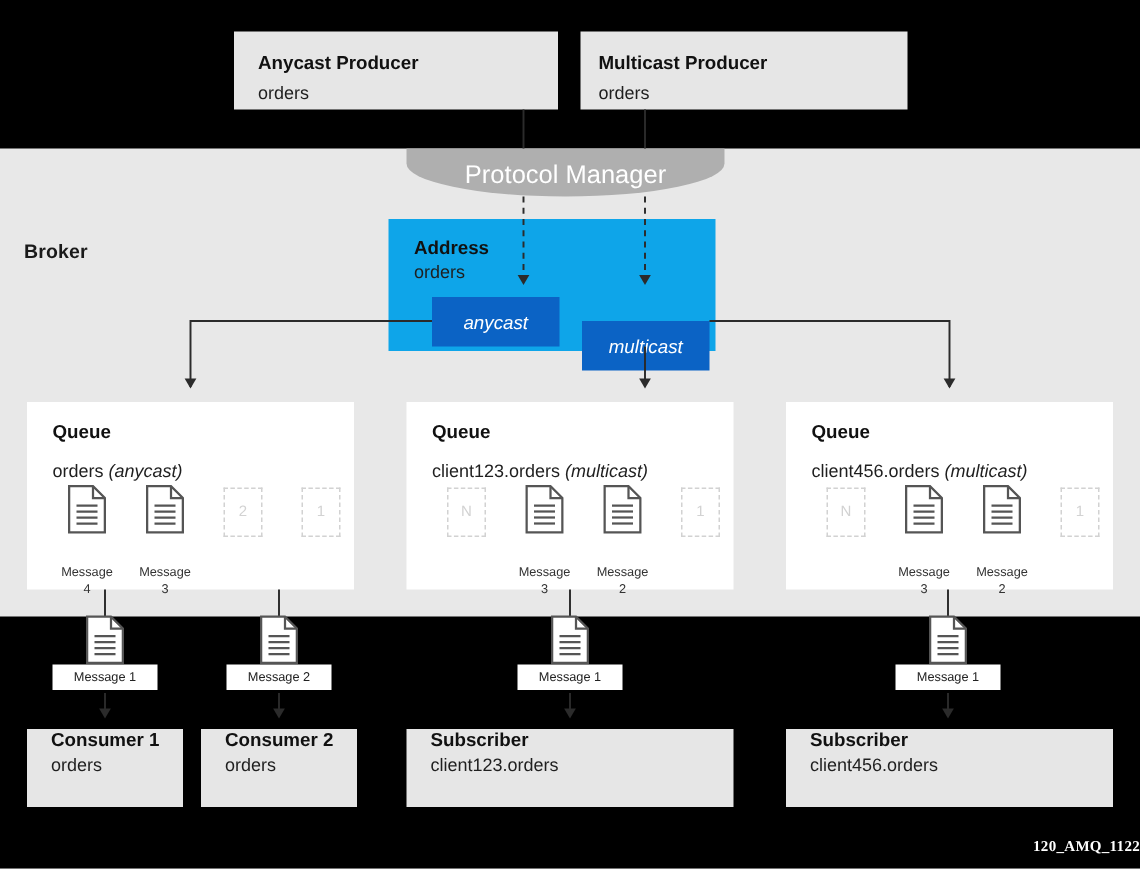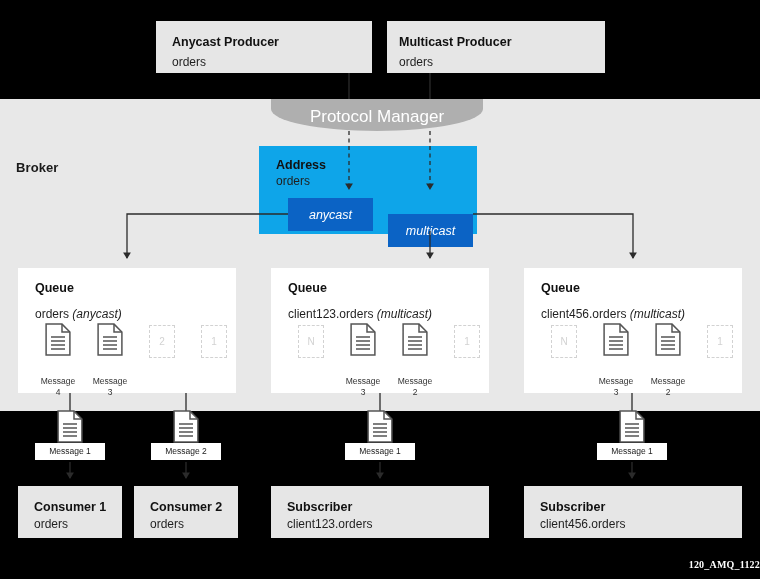--- a/index.html
+++ b/index.html
@@ -74,21 +74,21 @@
   
   .doc{display:block;}
 
   
   .flow-msg{position:absolute;display:flex;flex-direction:column;align-items:center;width:70px;}
   .flow-msg .cap{
     background:#fff;color:#222;font-size:8.5px;
     padding:3px 8px 4px 8px;text-align:center;width:100%;box-sizing:border-box;
   }
   .consumer{
-    position:absolute;background:#E6E6E6;box-sizing:border-box;padding:14px 0 0 16px;
+    position:absolute;background:#E6E6E6;box-sizing:border-box;padding:0 0 0 16px;
   }
   .c-title{font-size:12.5px;font-weight:bold;color:#111;}
   .c-sub{font-size:12px;color:#1f1f1f;margin-top:3px;}
 
   
   .svg-layer{position:absolute;left:0;top:0;width:760px;height:579px;pointer-events:none;}
 
   .watermark{
     position:absolute;right:0px;bottom:9px;
     color:#fff;font-size:10px;font-weight:bold;

